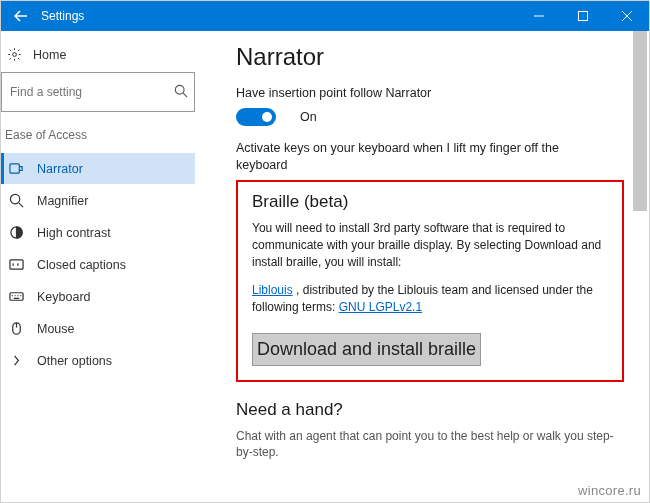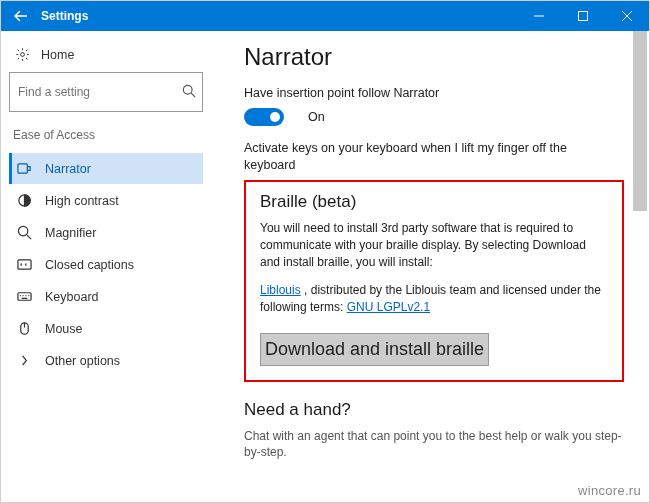--- a/index.html
+++ b/index.html
@@ -16,42 +16,40 @@
     border: 1px solid #d0d0d0;
   }
   
   .titlebar {
     height: 30px;
     background: #0078d7;
     color: #fff;
     display: flex;
     align-items: center;
     padding: 0 0 0 8px;
-    font-weight: bold;
   }
   .titlebar .back-icon {
     width: 24px; height: 24px;
     display: flex; align-items: center; justify-content: center;
     margin-right: 8px;
   }
   .titlebar .app-title { font-size: 12px; flex: 1; }
   .titlebar .winbtns { display: flex; }
   .titlebar .winbtn {
     width: 44px; height: 30px;
     display: flex; align-items: center; justify-content: center;
   }
   .titlebar svg { stroke: #fff; fill: none; }
   
   .layout { display: flex; height: calc(100% - 30px); }
   .sidebar {
     width: 205px;
     padding: 10px 10px 10px 0;
     border-right: 1px solid transparent;
     font-size: 12.5px;
-    margin-left: 8px;
   }
   .home-row {
     display: flex; align-items: center;
     padding: 6px 4px 10px 4px;
     color: #333;
   }
   .home-row .icon { width: 18px; margin-right: 10px; display:flex; justify-content:center; }
   .searchbox {
     display: flex; align-items: center;
     border: 1px solid #999;
@@ -203,35 +201,35 @@
         <svg width="15" height="15" viewBox="0 0 16 16" stroke="#0063b1" fill="none" stroke-width="1.3">
             <rect x="1" y="3" width="10" height="10" rx="1"></rect>
             <path d="M11 6h3v4h-3"></path>
           </svg>
       </span>
       <span>Narrator</span>
     </div>
     <div class="nav-item">
       <span class="icon">
         <svg width="15" height="15" viewBox="0 0 16 16" stroke="#333" fill="none" stroke-width="1.3">
+            <circle cx="6.5" cy="6.5" r="5"></circle>
+            <path d="M10.5 10.5 L15 15"></path>
+          </svg>
+      </span>
+      <span>Magnifier</span>
+    </div>
+    <div class="nav-item">
+      <span class="icon">
+        <svg width="15" height="15" viewBox="0 0 16 16" stroke="#333" fill="none" stroke-width="1.3">
             <circle cx="8" cy="8" r="6"></circle>
             <path d="M8 2v12"></path>
             <path d="M8 2a6 6 0 0 1 0 12" fill="#333"></path>
           </svg>
       </span>
       <span>High contrast</span>
-    </div>
-    <div class="nav-item">
-      <span class="icon">
-        <svg width="15" height="15" viewBox="0 0 16 16" stroke="#333" fill="none" stroke-width="1.3">
-            <circle cx="6.5" cy="6.5" r="5"></circle>
-            <path d="M10.5 10.5 L15 15"></path>
-          </svg>
-      </span>
-      <span>Magnifier</span>
     </div>
     <div class="nav-item">
       <span class="icon">
         <svg width="15" height="15" viewBox="0 0 16 16" stroke="#333" fill="none" stroke-width="1.3">
             <rect x="1" y="3" width="14" height="10" rx="1"></rect>
             <path d="M5 7c-1 0-1 2 0 2M10 7c-1 0-1 2 0 2"></path>
           </svg>
       </span>
       <span>Closed captions</span>
     </div>

